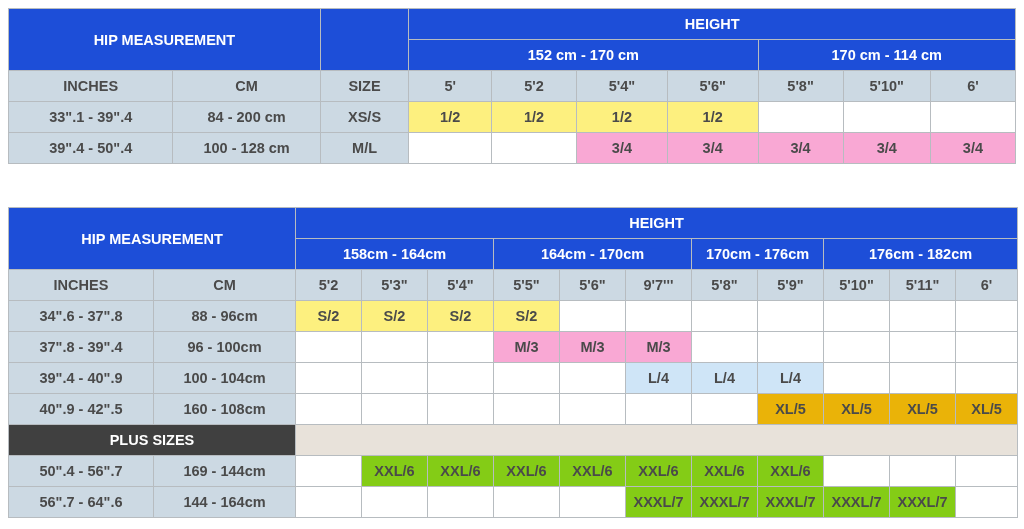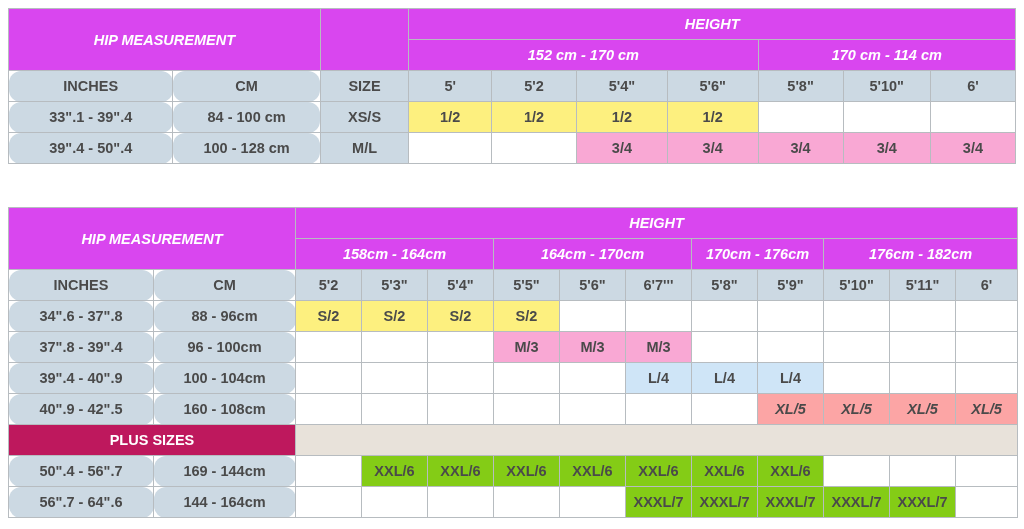--- a/index.html
+++ b/index.html
@@ -30,54 +30,53 @@
     vertical-align: middle;
     font-size: 14.5px;
     font-weight: bold;
     color: #4a4a4a;
     padding: 0;
     height: 30px;
     white-space: nowrap;
   }
   
   .hdr-gray {
-    background: #d946ef;
+    background: #1d4ed8;
     color: #ffffff !important;
     font-weight: bold;
-    font-style: italic;
   }
   .hdr-blue {
     background: #ccd9e3;
     color: #4a4a4a !important;
     font-weight: bold;
   }
   .rowlabel {
     background: #ccd9e3;
     color: #4a4a4a !important;
     text-align: center;
   }
   .cell-empty { background: #ffffff; }
   .cell-yellow { background: #fdf07f; margin-left: 48px; }
   .cell-pink   { background: #f9a8d4; }
   .cell-blue   { background: #cfe5f7; }
-  .cell-green  { background: #fca5a5; font-style: italic; }
+  .cell-green  { background: #eab308; }
   .cell-orange { background: #84cc16; }
   .cell-beige  { background: #e8e2da; }
   .plus-label {
-    background: #be185d;
+    background: #404040;
     color: #ffffff !important;
     font-weight: bold;
   }
 
   
   #table-one { position: absolute; left: 8px; top: 8px; width: 1008px; }
   
   #table-two { position: absolute; left: 8px; top: 207px; width: 1008px; }
 
-  .left-pad { text-align: left; padding-left: 10px; border-radius: 12px; }
+  .left-pad { text-align: left; padding-left: 10px; }
 </style>
 </head>
 <body>
 
 <div class="page">
 
   <table id="table-one" class="sizechart">
     <colgroup>
       <col style="width:145px">
       <col style="width:130px">
@@ -107,21 +106,21 @@
           <td class="hdr-blue">5'</td>
           <td class="hdr-blue">5'2</td>
           <td class="hdr-blue">5'4"</td>
           <td class="hdr-blue">5'6"</td>
           <td class="hdr-blue">5'8"</td>
           <td class="hdr-blue">5'10"</td>
           <td class="hdr-blue">6'</td>
         </tr>
         <tr>
           <td class="rowlabel left-pad">33".1 - 39".4</td>
-          <td class="rowlabel left-pad">84 - 100 cm</td>
+          <td class="rowlabel left-pad">84 - 200 cm</td>
           <td class="rowlabel">XS/S</td>
           <td class="cell-yellow">1/2</td>
           <td class="cell-yellow">1/2</td>
           <td class="cell-yellow">1/2</td>
           <td class="cell-yellow">1/2</td>
           <td class="cell-empty"></td>
           <td class="cell-empty"></td>
           <td class="cell-empty"></td>
         </tr>
         <tr>
@@ -167,21 +166,21 @@
           <td class="hdr-gray" colspan="3">176cm - 182cm</td>
         </tr>
         <tr>
           <td class="hdr-blue left-pad">INCHES</td>
           <td class="hdr-blue left-pad">CM</td>
           <td class="hdr-blue">5'2</td>
           <td class="hdr-blue">5'3"</td>
           <td class="hdr-blue">5'4"</td>
           <td class="hdr-blue">5'5"</td>
           <td class="hdr-blue">5'6"</td>
-          <td class="hdr-blue">6'7'''</td>
+          <td class="hdr-blue">9'7'''</td>
           <td class="hdr-blue">5'8"</td>
           <td class="hdr-blue">5'9"</td>
           <td class="hdr-blue">5'10"</td>
           <td class="hdr-blue">5'11"</td>
           <td class="hdr-blue">6'</td>
         </tr>
         <tr>
           <td class="rowlabel left-pad">34".6 - 37".8</td>
           <td class="rowlabel left-pad">88 - 96cm</td>
           <td class="cell-yellow">S/2</td>

